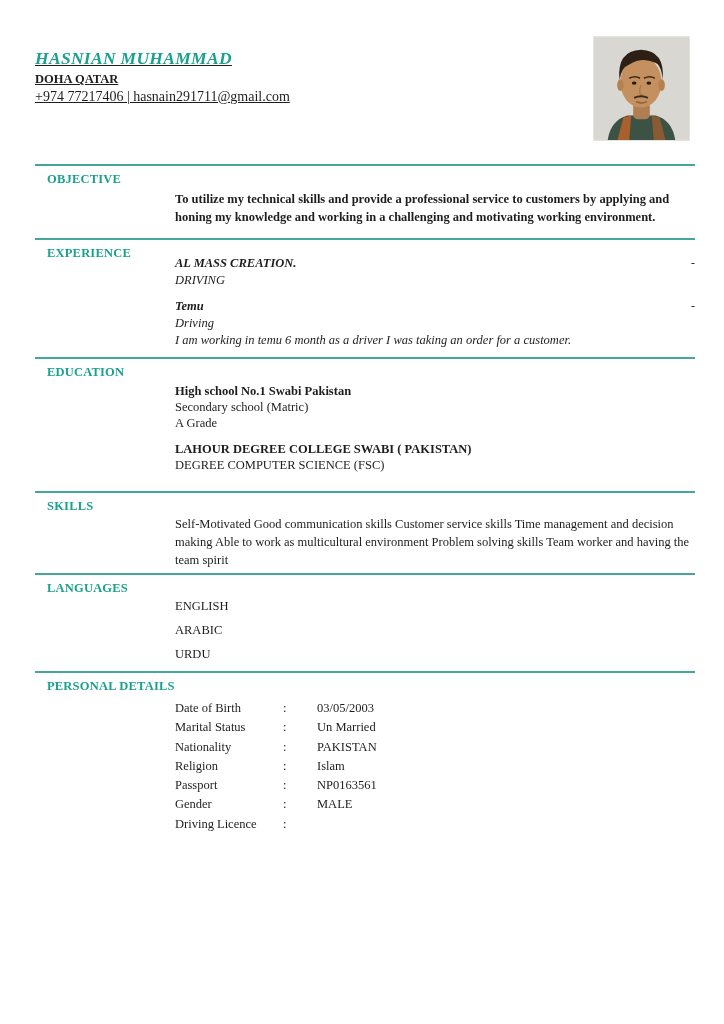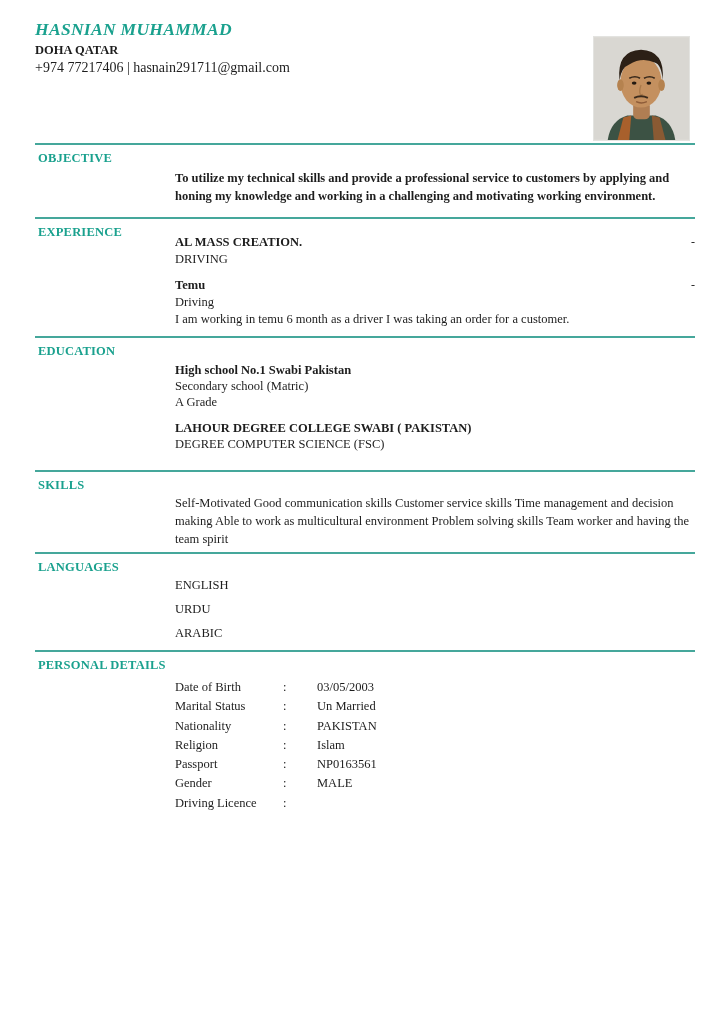--- a/index.html
+++ b/index.html
@@ -13,21 +13,21 @@
     width:724px;height:1024px;
     background:#ffffff;
     position:relative;
     color:var(--ink);
     font-family:"Liberation Serif","DejaVu Serif",serif;
     font-size:12.5px;
     line-height:18px;
     overflow:hidden;
   }
   
-  .header{position:relative;height:143px;padding:19px 29px 0 35px;}
+  .header{position:relative;height:164px;padding:48px 29px 0 35px;text-decoration:underline;}
   .person-name{
     color:var(--accent);
     font-style:italic;
     font-weight:bold;
     font-size:17.5px;
     line-height:20px;
     letter-spacing:.3px;
     margin-bottom:3px;
   }
   .location{font-weight:bold;font-size:12.5px;line-height:17px;}
@@ -37,33 +37,33 @@
     width:97px;height:105px;
     border:1px solid #e3e3e0;
     overflow:hidden;
   }
   .photo svg{display:block;width:100%;height:100%;}
   
   .section{margin:0 29px 0 35px;}
   .rule{height:2px;background:var(--rule);}
   .section-inner{position:relative;}
   .section-title{
-    position:absolute;left:3px;top:4px;
+    position:absolute;left:12px;top:4px;
     color:var(--accent);
     font-weight:bold;
     font-size:12.5px;
     letter-spacing:.2px;
     white-space:nowrap;
   }
   .section-body{margin-left:140px;}
   
   .s-objective .section-body{padding:24px 0 12px;font-weight:bold;}
   
   .s-experience .section-body{padding:14px 0 0;}
-  .xp-entry{margin-bottom:8px;}
+  .xp-entry{margin-bottom:8px;font-style:italic;}
   .xp-head{display:flex;justify-content:space-between;align-items:baseline;line-height:18px;}
   .xp-company{font-weight:bold;}
   .xp-dates{font-size:12px;}
   .xp-role{line-height:17px;}
   .xp-desc{line-height:17px;}
   
   .s-education .section-body{padding:24px 0 8px;}
   .edu-entry{margin-bottom:10px;line-height:16px;}
   .edu-entry div{line-height:16px;}
   .edu-school{font-weight:bold;}
@@ -182,22 +182,22 @@
       </div>
     </div>
   </div>
 
   <div class="section s-languages">
     <div class="rule"></div>
     <div class="section-inner">
       <div class="section-title">LANGUAGES</div>
       <div class="section-body">
         <div class="lang-item">ENGLISH</div>
+        <div class="lang-item">ARABIC</div>
         <div class="lang-item">URDU</div>
-        <div class="lang-item">ARABIC</div>
       </div>
     </div>
   </div>
 
   <div class="section s-personal">
     <div class="rule"></div>
     <div class="section-inner">
       <div class="section-title">PERSONAL DETAILS</div>
       <div class="section-body">
         <div class="pd-row">

